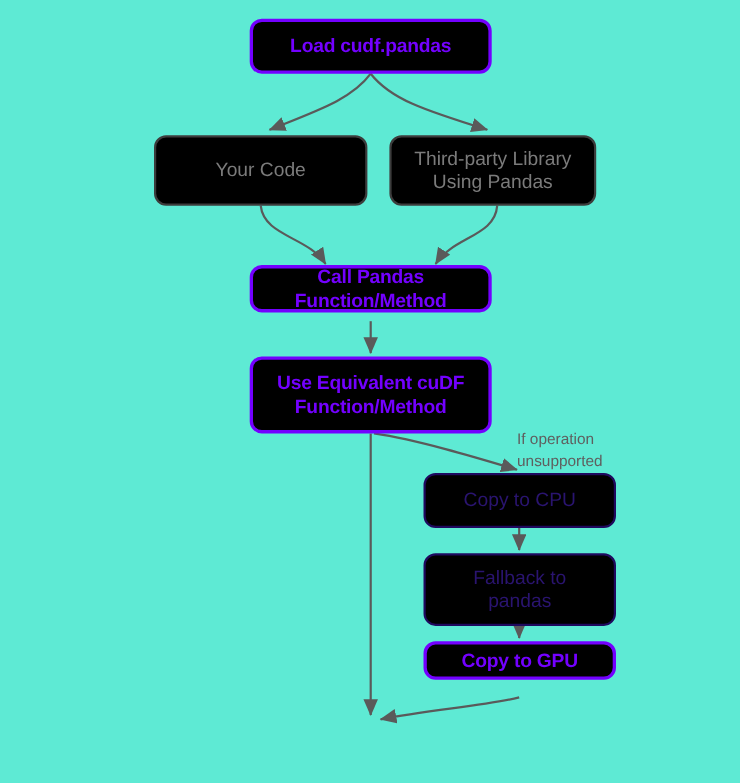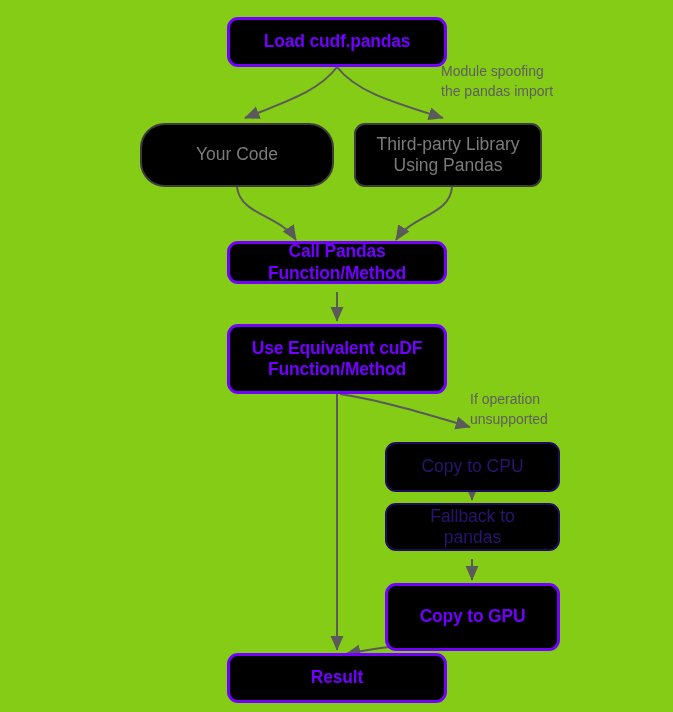--- a/index.html
+++ b/index.html
@@ -4,21 +4,21 @@
 <style>
   html, body {
     margin: 0;
     padding: 0;
     background: #000000;
   }
   #canvas {
     position: relative;
     width: 673px;
     height: 712px;
-    background: #84cc16;
+    background: #5eead4;
     overflow: hidden;
     font-family: "Liberation Sans", sans-serif;
   }
   #edges {
     position: absolute;
     left: 0;
     top: 0;
     width: 673px;
     height: 712px;
     pointer-events: none;
@@ -93,24 +93,22 @@
 
     <path d="M 472,559 L 472,580" fill="none" stroke="#5a5a5a" stroke-width="2" marker-end="url(#arrowGray)"></path>
 
     <path d="M 472,634 C 440,642 390,645 346,654" fill="none" stroke="#5a5a5a" stroke-width="2" marker-end="url(#arrowGray)"></path>
   </svg>
 
   <div class="node bright" style="left:227px; top:17px; width:220px; height:50px;">
     <span>Load cudf.pandas</span>
   </div>
 
-  <div class="annot" style="left:441px; top:61px; width:170px;">Module spoofing
-the pandas import</div>
 
-  <div class="node gray" style="left:140px; top:123px; width:194px; height:64px;border-radius:25px;">
+  <div class="node gray" style="left:140px; top:123px; width:194px; height:64px;">
     <span>Your Code</span>
   </div>
 
   <div class="node gray" style="left:354px; top:123px; width:188px; height:64px;">
     <span>Third-party Library
 Using Pandas</span>
   </div>
 
   <div class="node bright" style="left:227px; top:241px; width:220px; height:43px;">
     <span>Call Pandas
@@ -118,30 +116,27 @@
   </div>
 
   <div class="node bright" style="left:227px; top:324px; width:220px; height:70px;align-items:center;">
     <span>Use Equivalent cuDF
 Function/Method</span>
   </div>
 
   <div class="annot" style="left:470px; top:369px; width:150px;margin-top:20px;">If operation
 unsupported</div>
 
-  <div class="node dim" style="left:385px; top:430px; width:175px; height:50px;margin-top:12px;">
+  <div class="node dim" style="left:385px; top:430px; width:175px; height:50px;">
     <span>Copy to CPU</span>
   </div>
 
-  <div class="node dim" style="left:385px; top:503px; width:175px; height:48px;">
+  <div class="node dim" style="left:385px; top:503px; width:175px; height:66px;">
     <span>Fallback to
 pandas</span>
   </div>
 
-  <div class="node bright" style="left:385px; top:583px; width:175px; height:68px;text-align:right;">
+  <div class="node bright" style="left:385px; top:583px; width:175px; height:35px;text-align:right;">
     <span>Copy to GPU</span>
   </div>
 
-  <div class="node bright" style="left:227px; top:653px; width:220px; height:50px;">
-    <span>Result</span>
-  </div>
 
 </div>
 
 </body></html>

